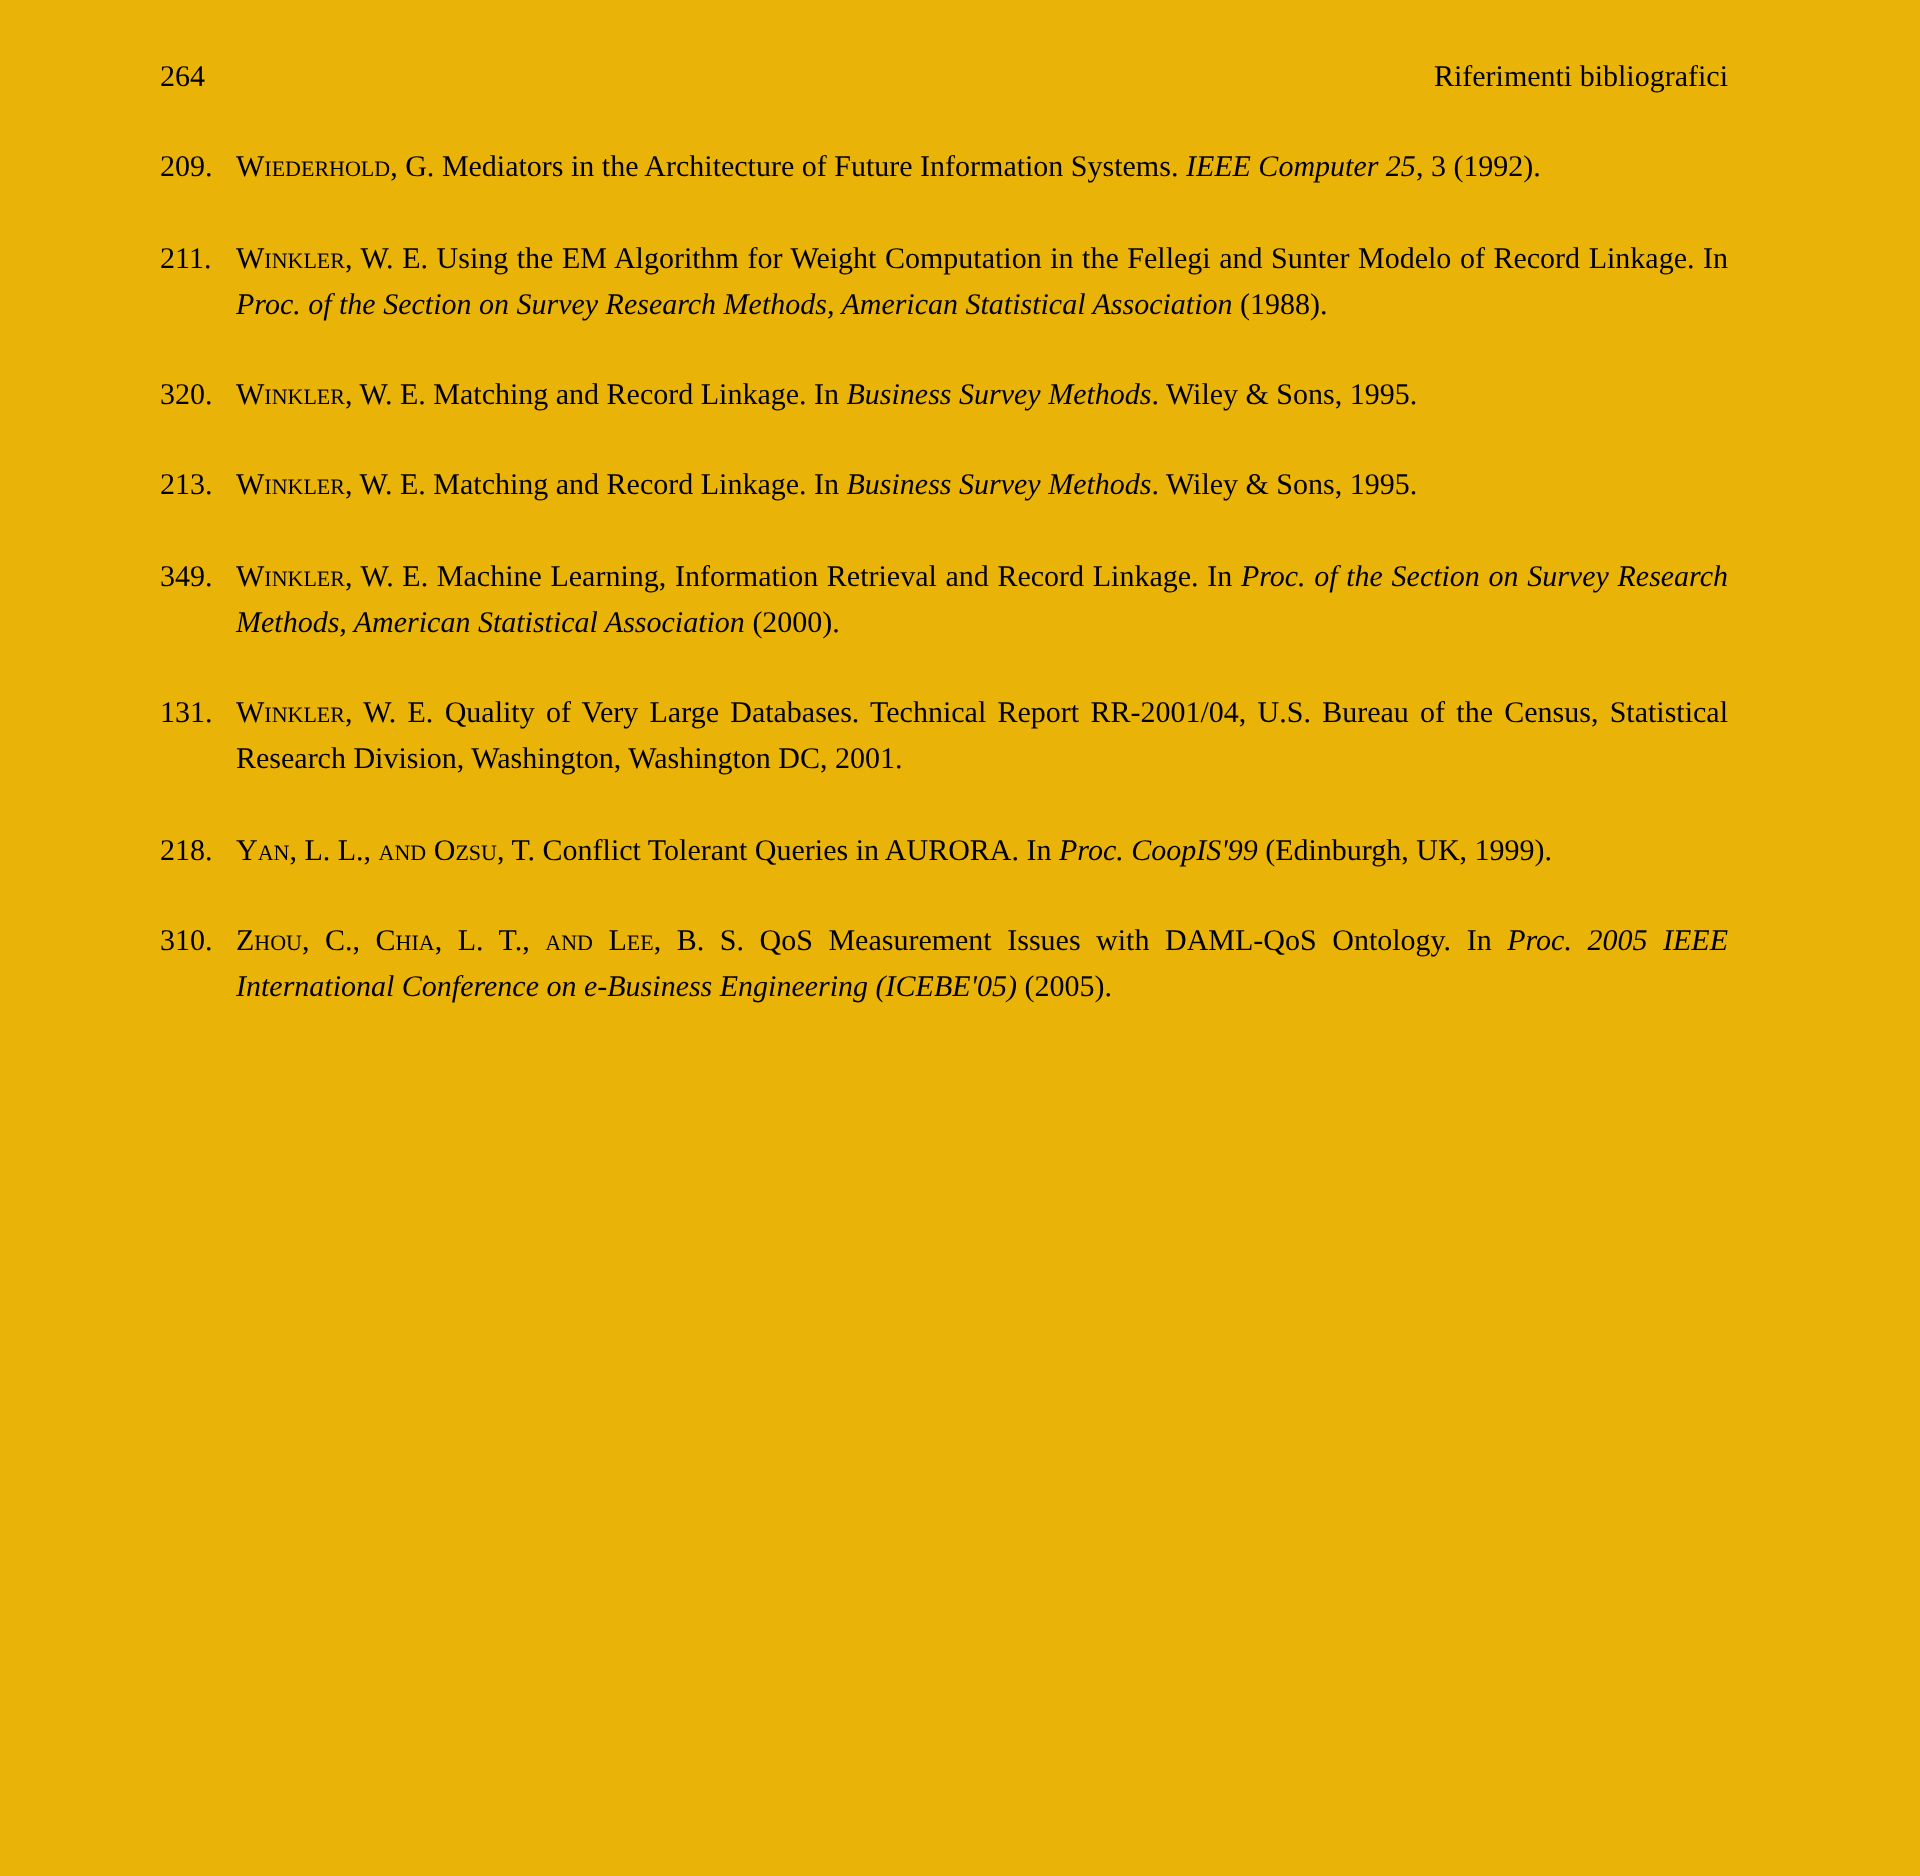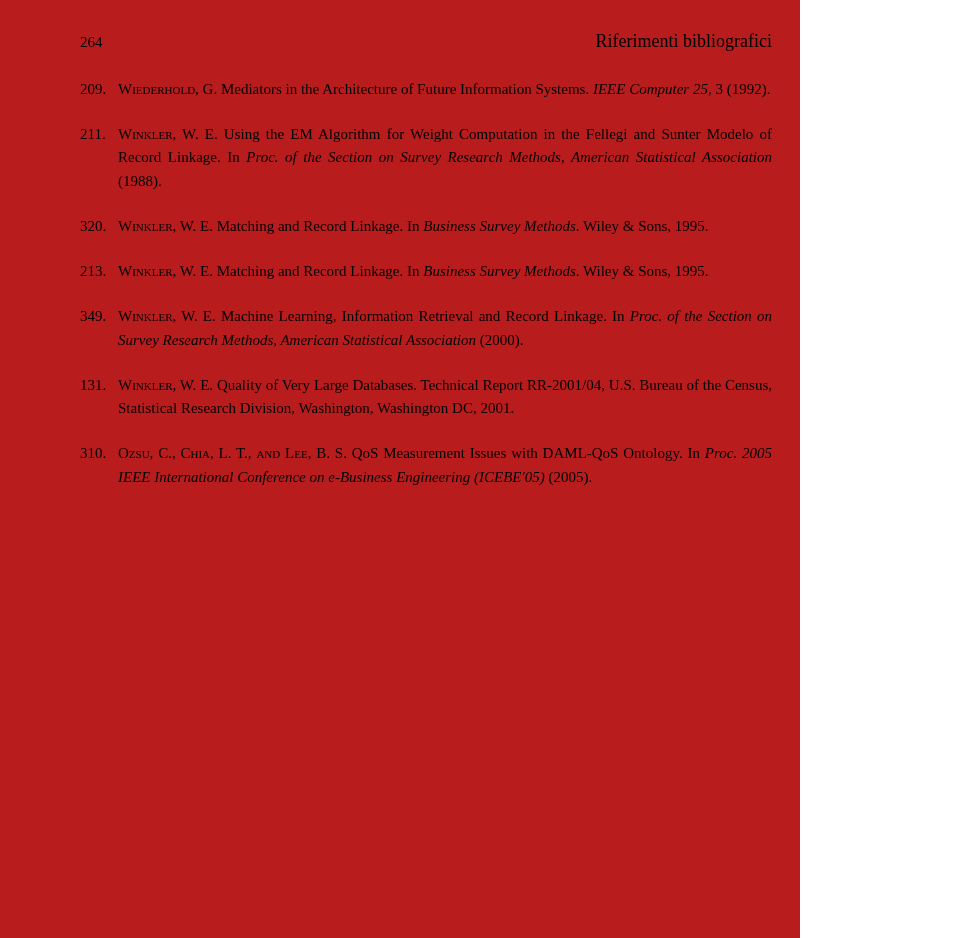--- a/index.html
+++ b/index.html
@@ -12,41 +12,41 @@
       background: #ffffff;
       font-family: "Computer Modern", "Latin Modern", Georgia, "Times New Roman", Times, serif;
       font-size: 15px;
       line-height: 1.55;
       color: #000000;
       width: 960px;
       min-height: 938px;
     }
 
     .page {
-      width: 800px;
+      width: 960px;
       min-height: 938px;
-      background: #b91c1c;
-      padding: 28px 28px 40px 80px;
+      background: #eab308;
+      padding: 28px 96px 40px 80px;
     }
 
     .page-header {
       display: flex;
       justify-content: space-between;
       align-items: baseline;
       margin-bottom: 22px;
       border-bottom: none;
     }
 
     .page-number {
       font-size: 15px;
       font-family: Georgia, "Times New Roman", serif;
     }
 
     .page-title {
-      font-size: 18px;
+      font-size: 15px;
       font-family: Georgia, "Times New Roman", serif;
     }
 
     .references-list {
       list-style: none;
       padding: 0;
     }
 
     .ref-item {
       display: flex;
@@ -104,17 +104,21 @@
       </li>
       <li class="ref-item">
         <span class="ref-number">349.</span>
         <span class="ref-content"><span class="sc">Winkler, W. E.</span> Machine Learning, Information Retrieval and Record Linkage. In <em>Proc. of the Section on Survey Research Methods, American Statistical Association</em> (2000).</span>
       </li>
       <li class="ref-item">
         <span class="ref-number">131.</span>
         <span class="ref-content"><span class="sc">Winkler, W. E.</span> Quality of Very Large Databases. Technical Report RR-2001/04, U.S. Bureau of the Census, Statistical Research Division, Washington, Washington DC, 2001.</span>
       </li>
       <li class="ref-item">
+        <span class="ref-number">218.</span>
+        <span class="ref-content"><span class="sc">Yan, L. L., and Ozsu, T.</span> Conflict Tolerant Queries in AURORA. In <em>Proc. CoopIS'99</em> (Edinburgh, UK, 1999).</span>
+      </li>
+      <li class="ref-item">
         <span class="ref-number">310.</span>
-        <span class="ref-content"><span class="sc">Ozsu, C., Chia, L. T., and Lee, B. S.</span> QoS Measurement Issues with DAML-QoS Ontology. In <em>Proc. 2005 IEEE International Conference on e-Business Engineering (ICEBE'05)</em> (2005).</span>
+        <span class="ref-content"><span class="sc">Zhou, C., Chia, L. T., and Lee, B. S.</span> QoS Measurement Issues with DAML-QoS Ontology. In <em>Proc. 2005 IEEE International Conference on e-Business Engineering (ICEBE'05)</em> (2005).</span>
       </li>
     </ul>
 </div>
 
 </body></html>

